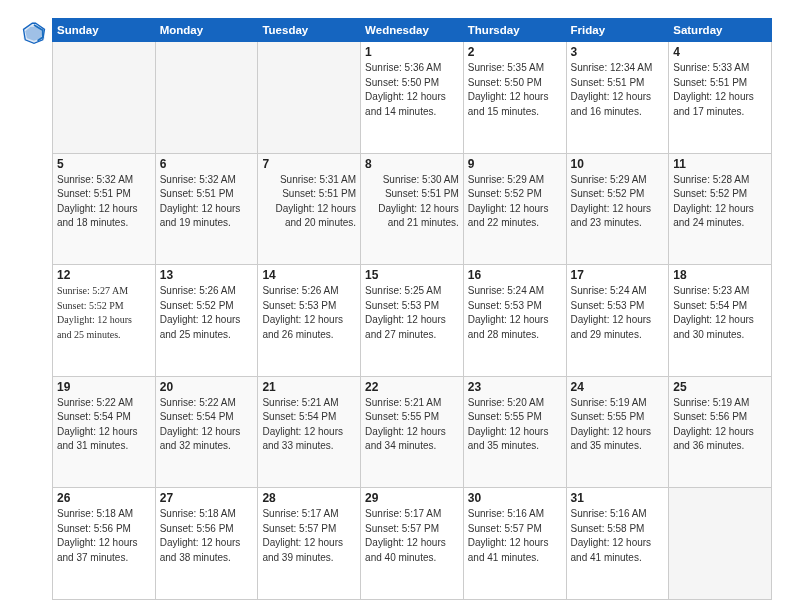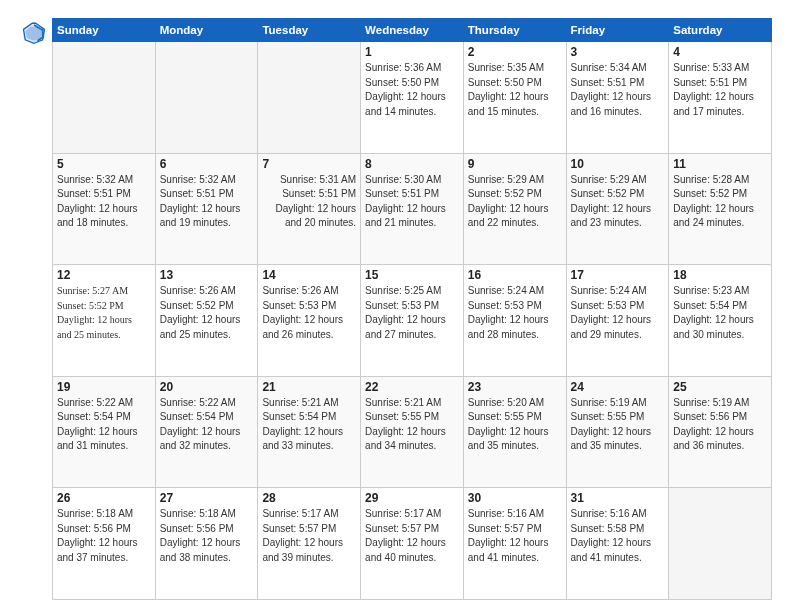--- a/index.html
+++ b/index.html
@@ -148,21 +148,21 @@
           </td>
           <td>
             <span class="day-num">2</span>
             <div class="day-info" style="white-space: pre-line;">Sunrise: 5:35 AM
 Sunset: 5:50 PM
 Daylight: 12 hours
 and 15 minutes.</div>
           </td>
           <td>
             <span class="day-num">3</span>
-            <div class="day-info" style="white-space: pre-line;">Sunrise: 5:34 AM
+            <div class="day-info" style="white-space: pre-line;">Sunrise: 12:34 AM
 Sunset: 5:51 PM
 Daylight: 12 hours
 and 16 minutes.</div>
           </td>
           <td>
             <span class="day-num">4</span>
             <div class="day-info" style="white-space: pre-line;">Sunrise: 5:33 AM
 Sunset: 5:51 PM
 Daylight: 12 hours
 and 17 minutes.</div>
@@ -185,21 +185,21 @@
           </td>
           <td>
             <span class="day-num">7</span>
             <div class="day-info" style="white-space: pre-line; text-align: right;">Sunrise: 5:31 AM
 Sunset: 5:51 PM
 Daylight: 12 hours
 and 20 minutes.</div>
           </td>
           <td>
             <span class="day-num">8</span>
-            <div class="day-info" style="white-space: pre-line;">Sunrise: 5:30 AM
+            <div class="day-info" style="white-space: pre-line; text-align: right;">Sunrise: 5:30 AM
 Sunset: 5:51 PM
 Daylight: 12 hours
 and 21 minutes.</div>
           </td>
           <td>
             <span class="day-num">9</span>
             <div class="day-info" style="white-space: pre-line;">Sunrise: 5:29 AM
 Sunset: 5:52 PM
 Daylight: 12 hours
 and 22 minutes.</div>

